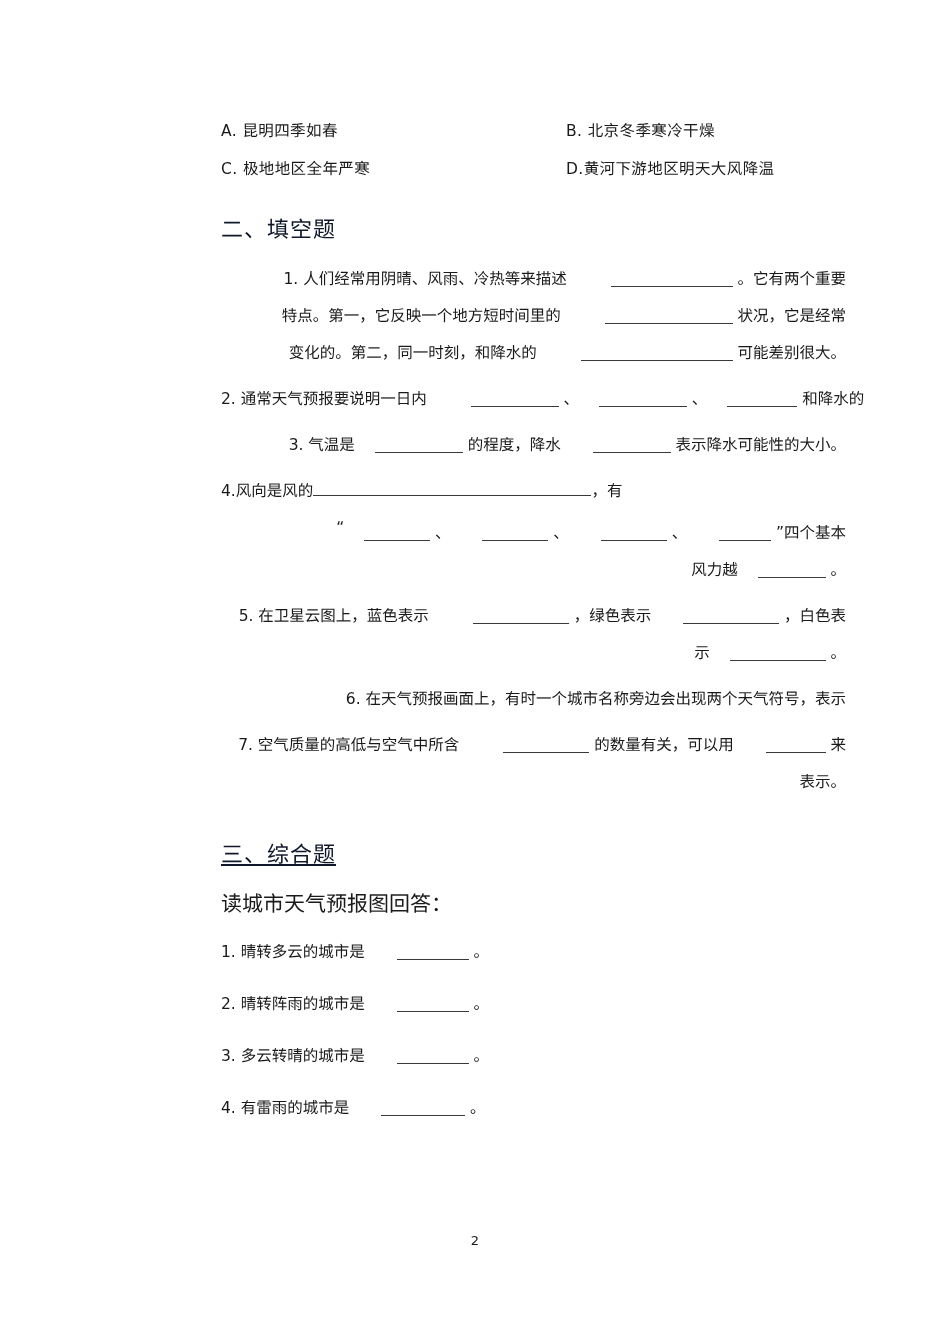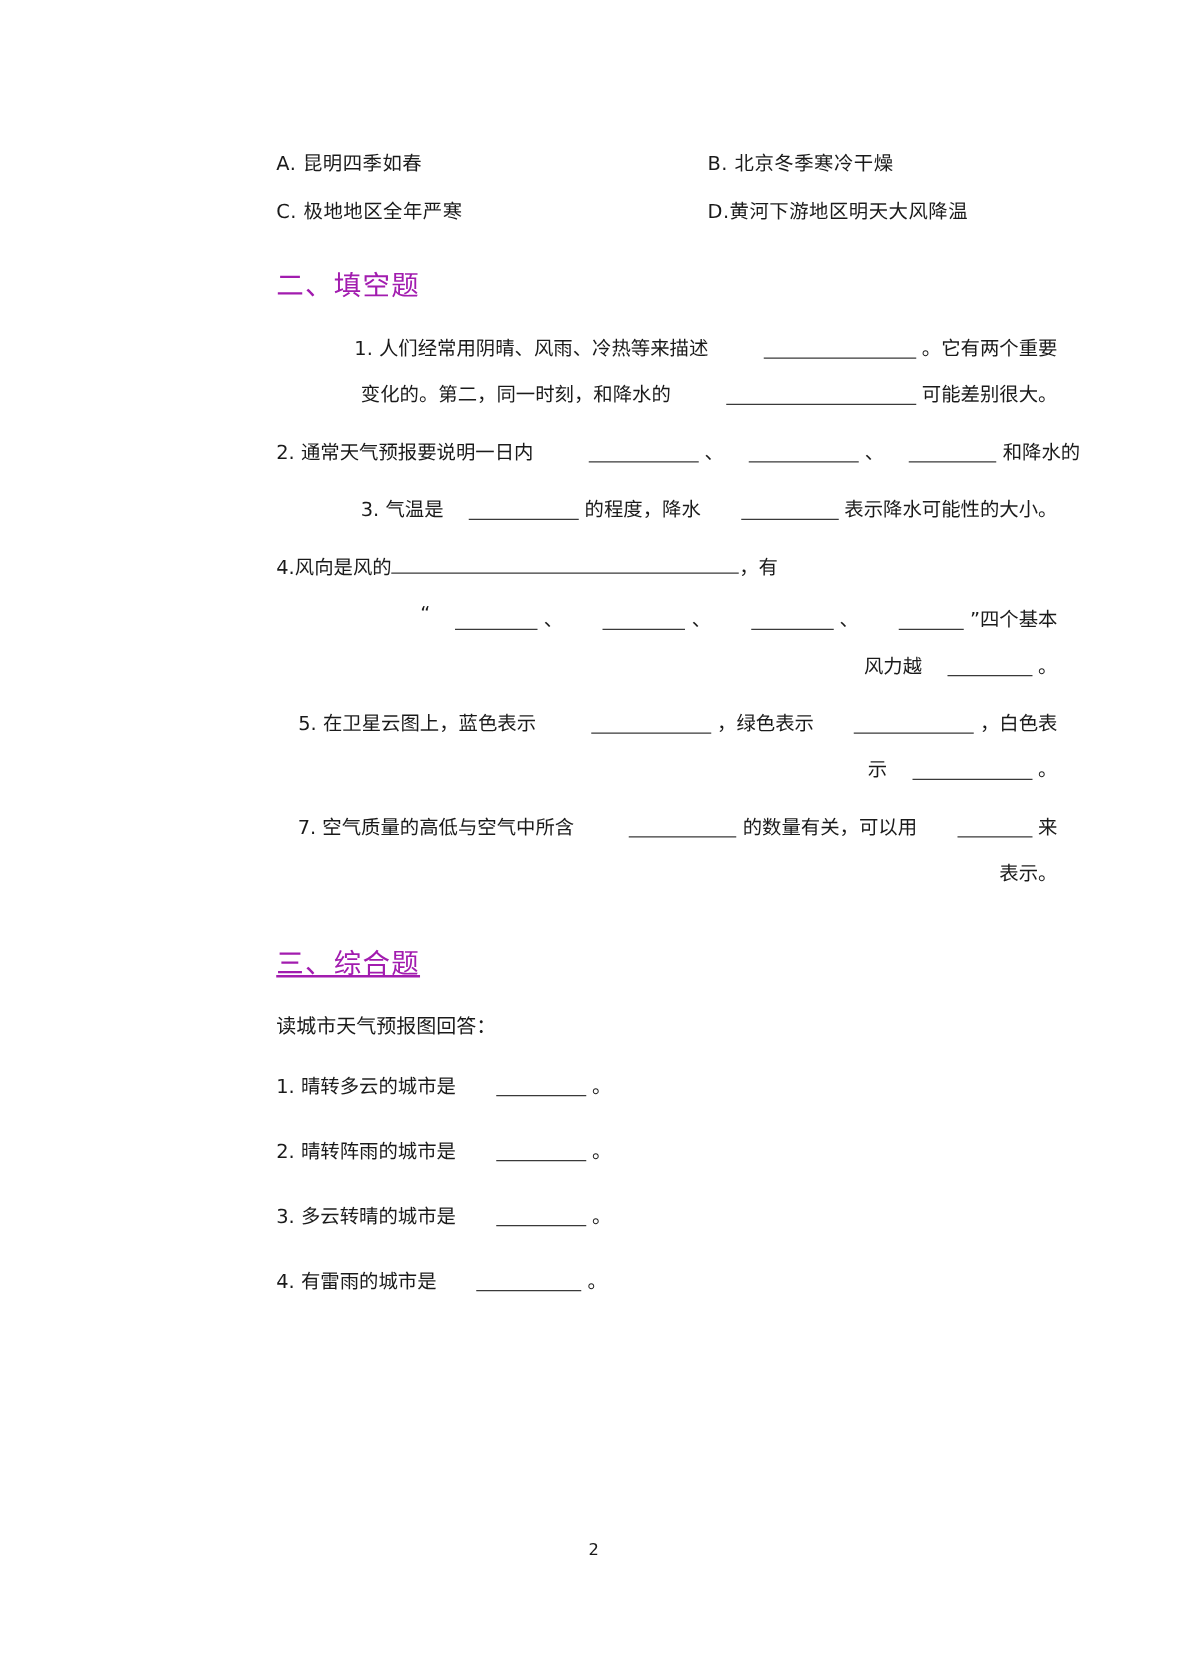--- a/index.html
+++ b/index.html
@@ -37,21 +37,21 @@
   }
   .choice-col-a { width: 345px; flex: 0 0 345px; }
   .choice-col-b { flex: 1 1 auto; }
   .choice-label { letter-spacing: 0.4px; }
 
   
   .section-heading {
     font-size: 22px;
     font-weight: 400;
     letter-spacing: 1px;
-    color: #a21caf;
+    color: #0f172a;
     margin: 0;
     line-height: 1.3;
   }
   .sec2 { margin-top: 22px; margin-bottom: 16px; }
   .sec3 { margin-top: 40px; margin-bottom: 18px; text-decoration: underline; }
 
   
   .q {
     font-size: 15.5px;
     line-height: 37px;
@@ -80,23 +80,24 @@
   .gap-l { display: inline-block; width: 34px; }
 
   .quote-mark {
     display: inline-block;
     vertical-align: 5px;
     font-size: 15.5px;
   }
 
   
   .lead-in {
-    font-size: 16px;
+    font-size: 21px;
     line-height: 34px;
     margin: 0 0 14px 0;
+    font-family: Liberation Serif, serif;
   }
   .subq {
     font-size: 15.5px;
     line-height: 34px;
     margin: 0 0 18px 0;
     white-space: nowrap;
   }
 
   
   .page-number {
@@ -125,20 +126,26 @@
     </div>
 
     <h2 class="section-heading sec2">二、填空题</h2>
 
     <div class="q">
       <span class="qline">
         <span>1. 人们经常用阴晴、风雨、冷热等来描述</span>
         <span class="gap-l"></span>
         <span class="blank" style="width:122px"></span>
         <span>。它有两个重要</span>
+      </span>
+      <span class="qline">
+        <span>特点。第一，它反映一个地方短时间里的</span>
+        <span class="gap-l"></span>
+        <span class="blank" style="width:128px"></span>
+        <span>状况，它是经常</span>
       </span>
       <span class="qline">
         <span>变化的。第二，同一时刻，和降水的</span>
         <span class="gap-l"></span>
         <span class="blank" style="width:152px"></span>
         <span>可能差别很大。</span>
       </span>
     </div>
 
     <div class="q">
@@ -215,20 +222,23 @@
       </span>
       <span class="qline">
         <span>示</span>
         <span class="gap-s"></span>
         <span class="blank" style="width:96px"></span>
         <span>。</span>
       </span>
     </div>
 
     <div class="q">
+      <span class="qline">
+        <span>6. 在天气预报画面上，有时一个城市名称旁边会出现两个天气符号，表示</span>
+      </span>
     </div>
 
     <div class="q">
       <span class="qline">
         <span>7. 空气质量的高低与空气中所含</span>
         <span class="gap-l"></span>
         <span class="blank" style="width:86px"></span>
         <span>的数量有关，可以用</span>
         <span class="gap-m"></span>
         <span class="blank" style="width:60px"></span>

